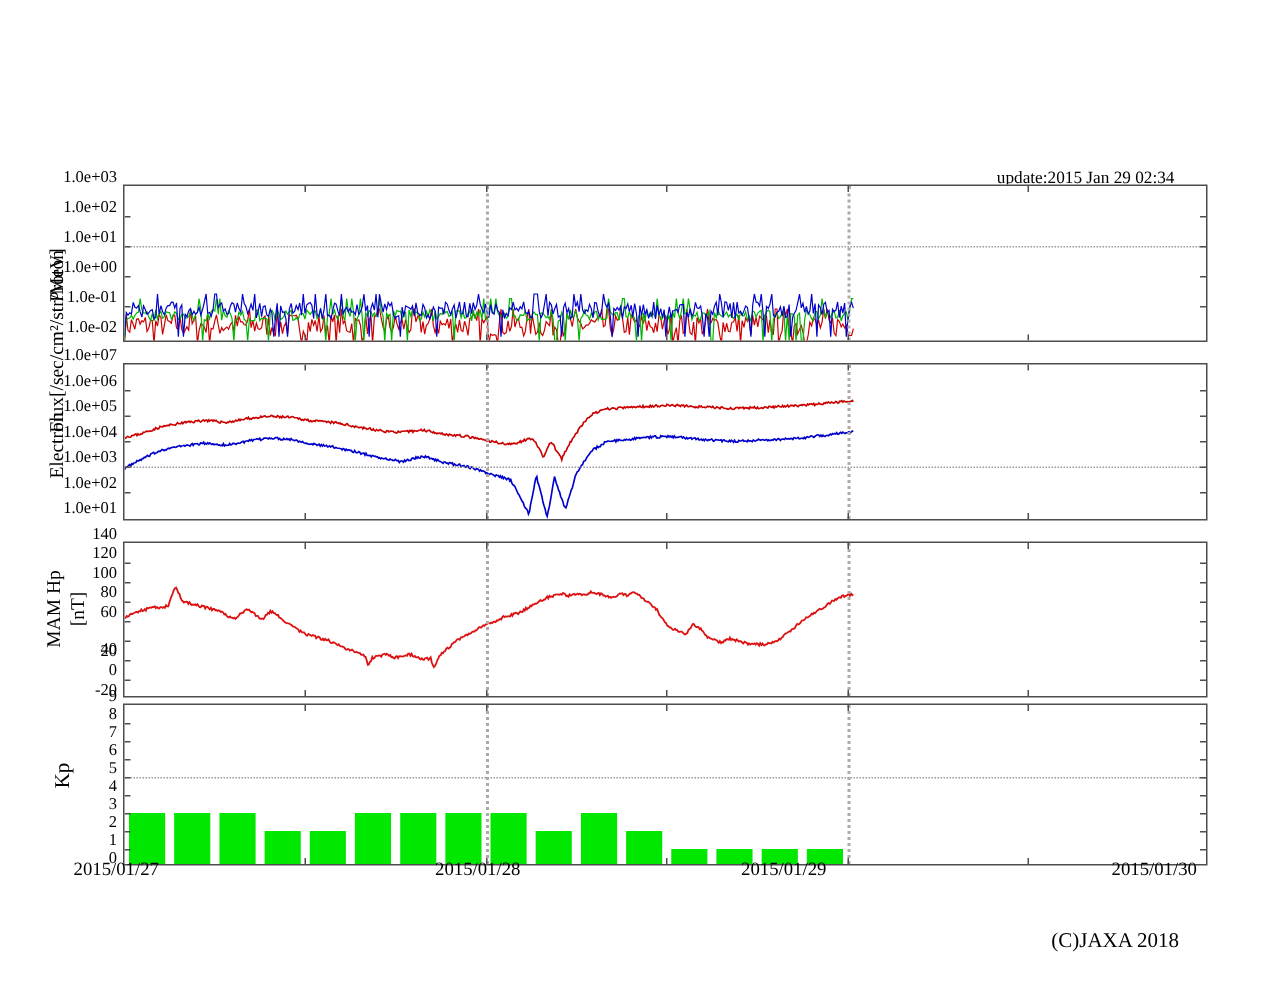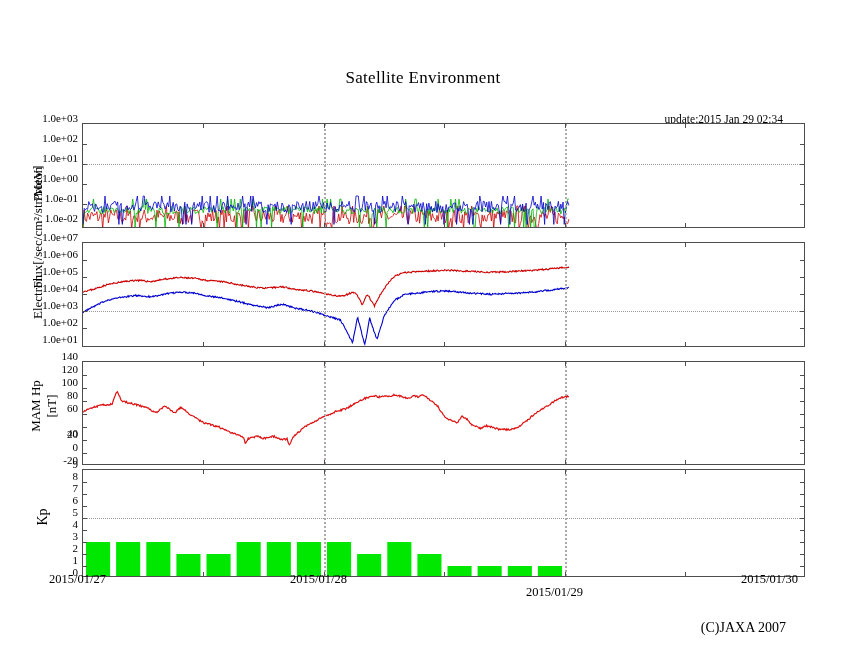--- a/index.html
+++ b/index.html
@@ -53,21 +53,20 @@
 
   .xtick-label{position:absolute;top:572px;font-size:12.5px;white-space:nowrap;}
 
   svg{display:block;}
 </style>
 </head>
 <body>
 
 <div class="root">
 
-  <div class="title">Satellite Environment</div>
   <div class="update">update:2015 Jan 29 02:34</div>
 
   <div class="rot" style="left:-62px;top:219px;width:200px;font-size:13px;">Flux[/sec/cm²/str/MeV]</div>
 
   <div class="rot" style="left:-7px;top:176px;width:90px;font-size:13px;">Proton</div>
   <div class="ytickwrap" style="left:0;top:118px;width:78px;">
     <div class="ylab" style="top:-5px;">1.0e+03</div>
     <div class="ylab" style="top:15px;">1.0e+02</div>
     <div class="ylab" style="top:35px;">1.0e+01</div>
     <div class="ylab" style="top:55px;">1.0e+00</div>
@@ -265,18 +264,18 @@
         <div class="tick tick-b" style="left:361px;"></div>
       <div class="tick tick-t" style="left:482px;"></div>
         <div class="tick tick-b" style="left:482px;"></div>
       <div class="tick tick-t" style="left:602px;"></div>
         <div class="tick tick-b" style="left:602px;"></div>
     </div>
   </div>
 
   <div class="xtick-label" style="left:49px;">2015/01/27</div>
   <div class="xtick-label" style="left:290px;">2015/01/28</div>
-  <div class="xtick-label" style="left:526px;margin-top:13px;">2015/01/29</div>
+  <div class="xtick-label" style="left:494px;">2015/01/29</div>
   <div class="xtick-label" style="left:741px;">2015/01/30</div>
 
-  <div class="copyright">(C)JAXA 2007</div>
+  <div class="copyright">(C)JAXA 2018</div>
 
 </div>
 
 </body></html>

